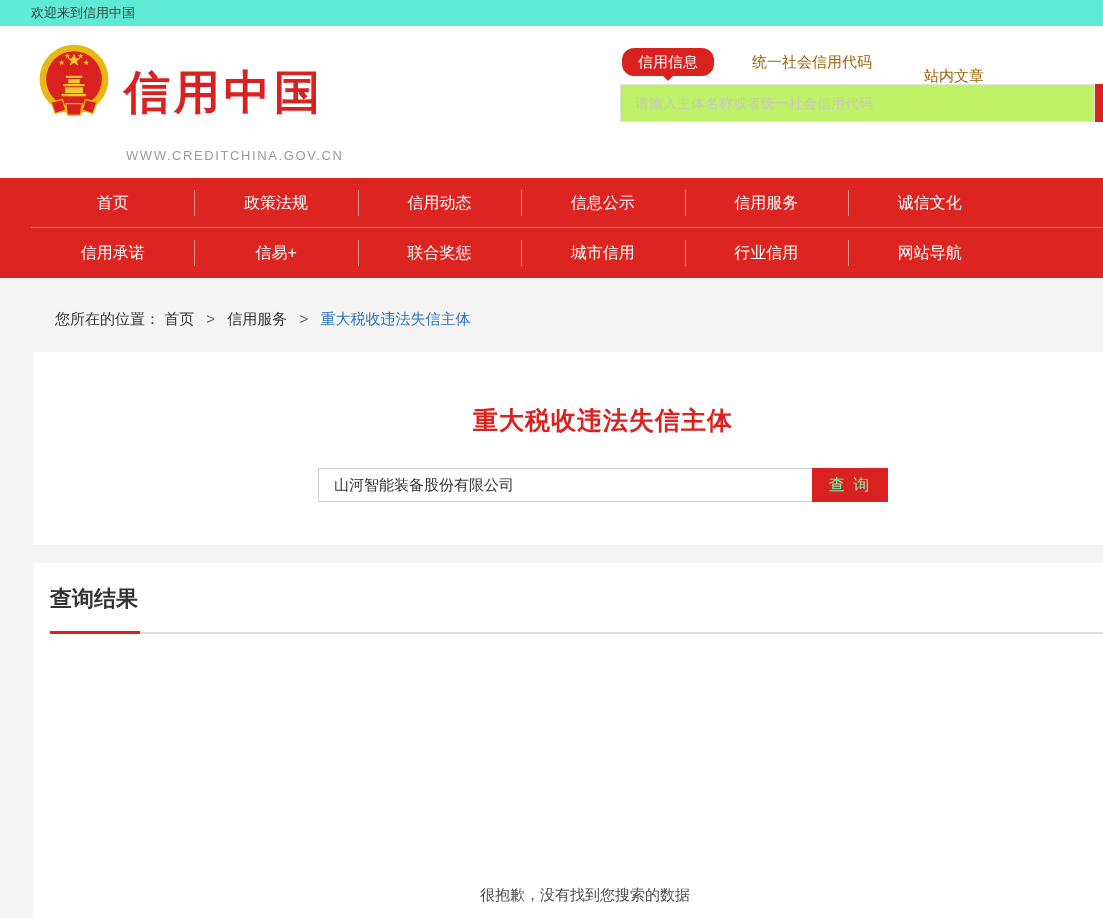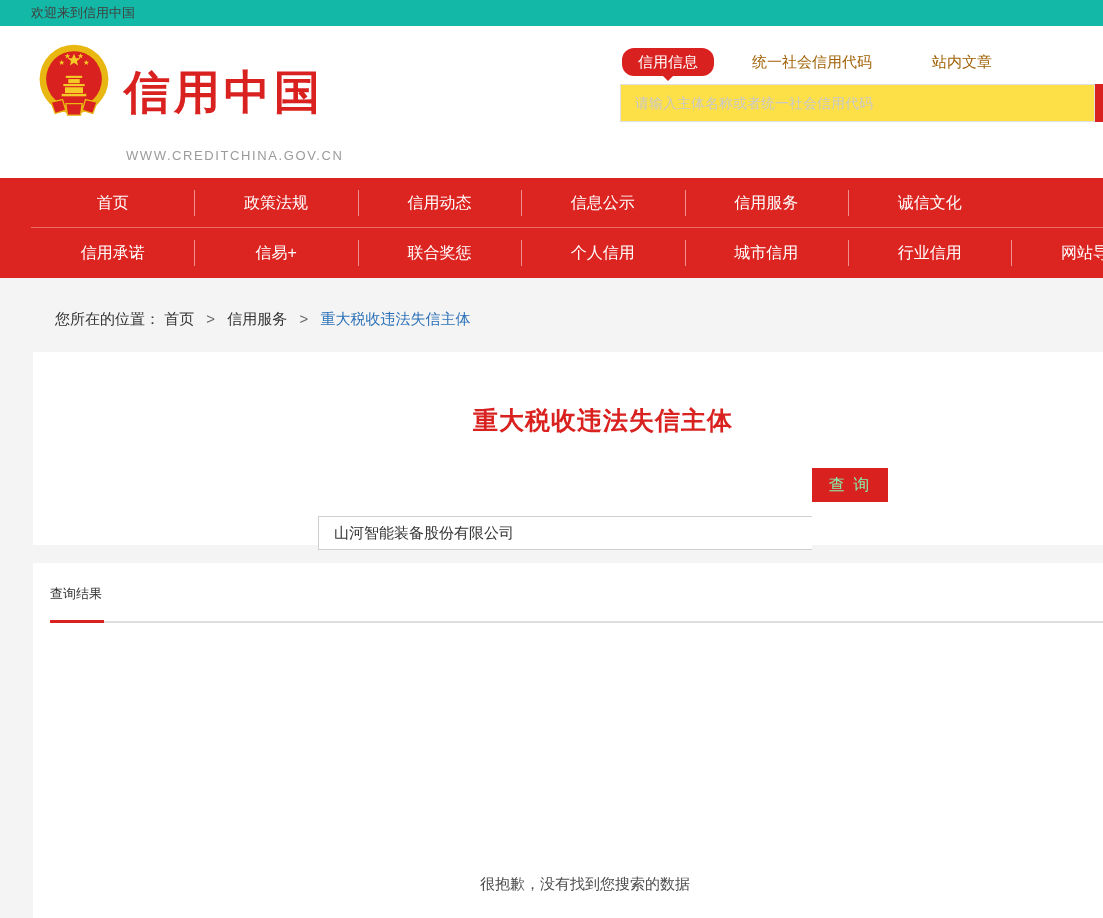--- a/index.html
+++ b/index.html
@@ -2,40 +2,40 @@
 <html><head>
 <meta charset="utf-8">
 <style>
   * { margin:0; padding:0; box-sizing:border-box; }
   html,body { width:1103px; height:918px; overflow:hidden; }
   body {
     font-family:"Liberation Sans","DejaVu Sans",sans-serif;
     background:#ffffff; color:#333; position:relative;
   }
   
-  .topbar { height:26px; background:#14b8a6; line-height:26px;
+  .topbar { height:26px; background:#5eead4; line-height:26px;
     padding-left:31px; font-size:13px; color:#404040; }
   
   .header { height:152px; background:#fff; position:relative; }
   .logo { position:absolute; left:33px; top:14px; width:82px; height:88px; cursor:pointer; }
   .brand-text { position:absolute; left:124px; top:43px; font-size:46px; font-weight:bold;
     color:#d9211f; letter-spacing:4px; line-height:1; cursor:pointer; }
   .brand-url { position:absolute; left:126px; top:82px; font-size:13px; color:#9b9b9b;
     letter-spacing:1.6px;margin-top:40px; }
   .header-right { position:absolute; left:620px; top:0; width:560px; height:152px; }
   .tab { position:absolute; top:22px; height:28px; line-height:28px; font-size:15px;
     color:#a16207; cursor:pointer; white-space:nowrap; }
   .tab-active { left:2px; background:#d9211f; color:#fff; padding:0 16px; border-radius:12px; }
   .tab-active::after { content:""; position:absolute; left:50%; margin-left:-5px; bottom:-5px;
     width:0; height:0; border-left:5px solid transparent; border-right:5px solid transparent;
     border-top:5px solid #d9211f; }
   .tab-2 { left:132px; }
-  .tab-3 { left:312px; }
+  .tab-3 { left:304px;margin-top:14px; }
   .hdr-search { position:absolute; left:0; top:58px; width:475px; height:38px;
-    border:1px solid #e0e0e0; background:#fde047; padding:0 14px; font-size:14px; color:#333;
+    border:1px solid #e0e0e0; background:#bef264; padding:0 14px; font-size:14px; color:#333;
     outline:none; font-family:inherit; }
   .hdr-search::placeholder { color:#c8c8c8; }
   .hdr-search-btn { position:absolute; left:475px; top:58px; width:80px; height:38px;
     background:#d9211f; border:none; cursor:pointer; }
   
   .nav { height:100px; background:#dc2420; }
   .nav-inner { margin-left:31px; width:1144px; }
   .nav-row { display:flex; height:50px; align-items:center; }
   .nav-row.first { border-bottom:1px solid rgba(255,255,255,0.35); }
   .nav-row > div { flex:0 0 163.4px; text-align:center; color:#fff; font-size:16px;
@@ -47,27 +47,27 @@
   .breadcrumb { height:74px; padding:32px 0 0 33px; font-size:15px; color:#333;margin-left:22px; }
   .breadcrumb .sep { margin:0 8px; color:#666; }
   .crumb { cursor:pointer; }
   .crumb-current { color:#2d72b8; }
   .panel { margin-left:33px; width:1140px; background:#fff; }
   .panel1 { height:193px; }
   .page-title { padding-top:52px; text-align:center; font-size:25px; font-weight:bold;
     color:#d9211f; letter-spacing:1px; }
   .search-row { margin-top:31px; display:flex; justify-content:center; }
   .main-search { width:494px; height:34px; border:1px solid #cfcfcf; border-right:none;
-    padding:0 15px; font-size:15px; color:#333; outline:none; font-family:inherit;margin-top:48px; }
+    padding:0 15px; font-size:15px; color:#333; outline:none; font-family:inherit; }
   .main-search-btn { width:76px; height:34px; background:#d9211f; color:#86efac; border:none;
     font-size:16px; cursor:pointer; font-family:inherit; letter-spacing:2px; }
   .gap { height:18px; }
   .panel2 { height:360px; padding:21px 0 0 17px; }
   .section-head { border-bottom:2px solid #dedede; padding-bottom:9px; }
-  .section-title { display:inline-block; position:relative; font-size:13px; font-weight:normal;
+  .section-title { display:inline-block; position:relative; font-size:22px; font-weight:bold;
     color:#333; padding:0 2px 9px 0; }
   .section-title::after { content:""; position:absolute; left:0; bottom:-11px; width:100%;
     height:3px; background:#d9211f; }
   .empty-msg { margin-top:252px; width:1070px; text-align:center; font-size:15px; color:#4d4d4d; }
 </style>
 </head>
 <body>
 
 <div class="topbar">
   <span>欢迎来到信用中国</span>
@@ -110,21 +110,20 @@
         <div>政策法规</div>
         <div>信用动态</div>
         <div>信息公示</div>
         <div>信用服务</div>
         <div>诚信文化</div>
       </div>
     <div class="nav-row">
         <div>信用承诺</div>
         <div>信易+</div>
         <div>联合奖惩</div>
-        <div>个人信用</div>
         <div>城市信用</div>
         <div>行业信用</div>
         <div>网站导航</div>
       </div>
   </div>
 </div>
 
 <div class="page-bg">
   <div class="breadcrumb">
     <span>您所在的位置：</span>

